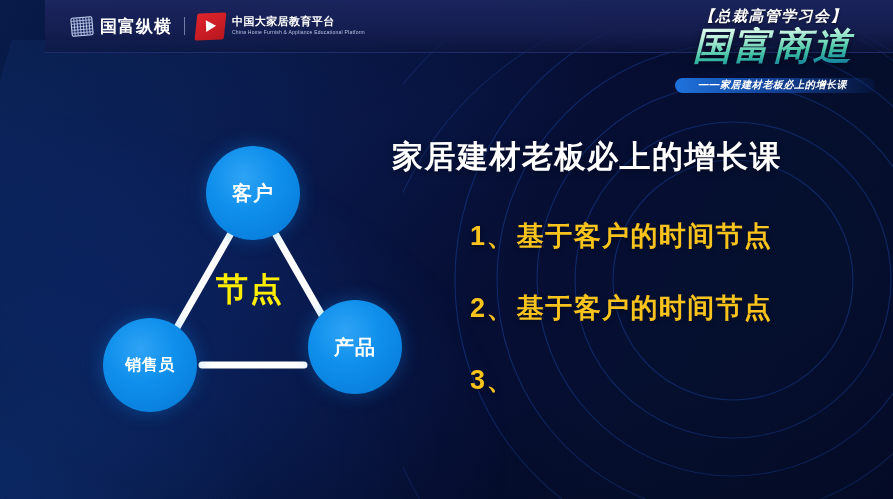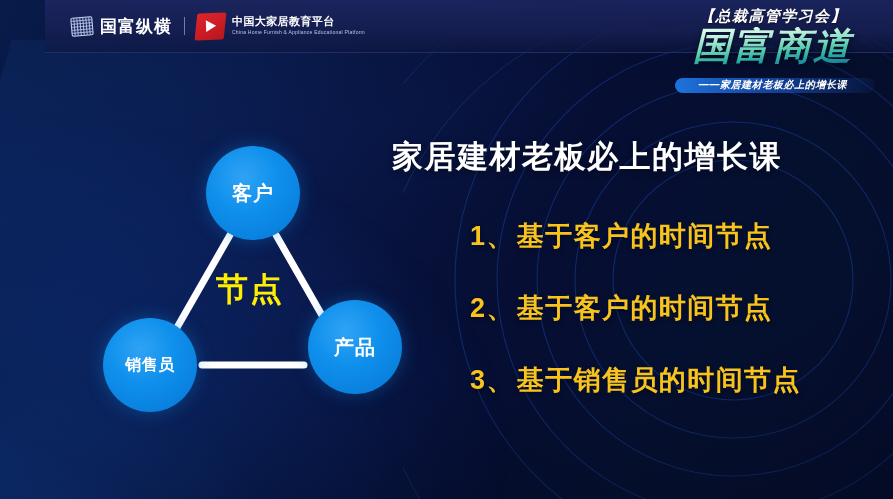--- a/index.html
+++ b/index.html
@@ -367,17 +367,16 @@
     <div class="point">
       <span class="point-num">1、</span>
       <span class="point-text">基于客户的时间节点</span>
     </div>
     <div class="point">
       <span class="point-num">2、</span>
       <span class="point-text">基于客户的时间节点</span>
     </div>
     <div class="point">
       <span class="point-num">3、</span>
-      <span class="point-text">基于销售员的时间节点</span>
     </div>
   </div>
 
 </div>
 
 </body></html>

